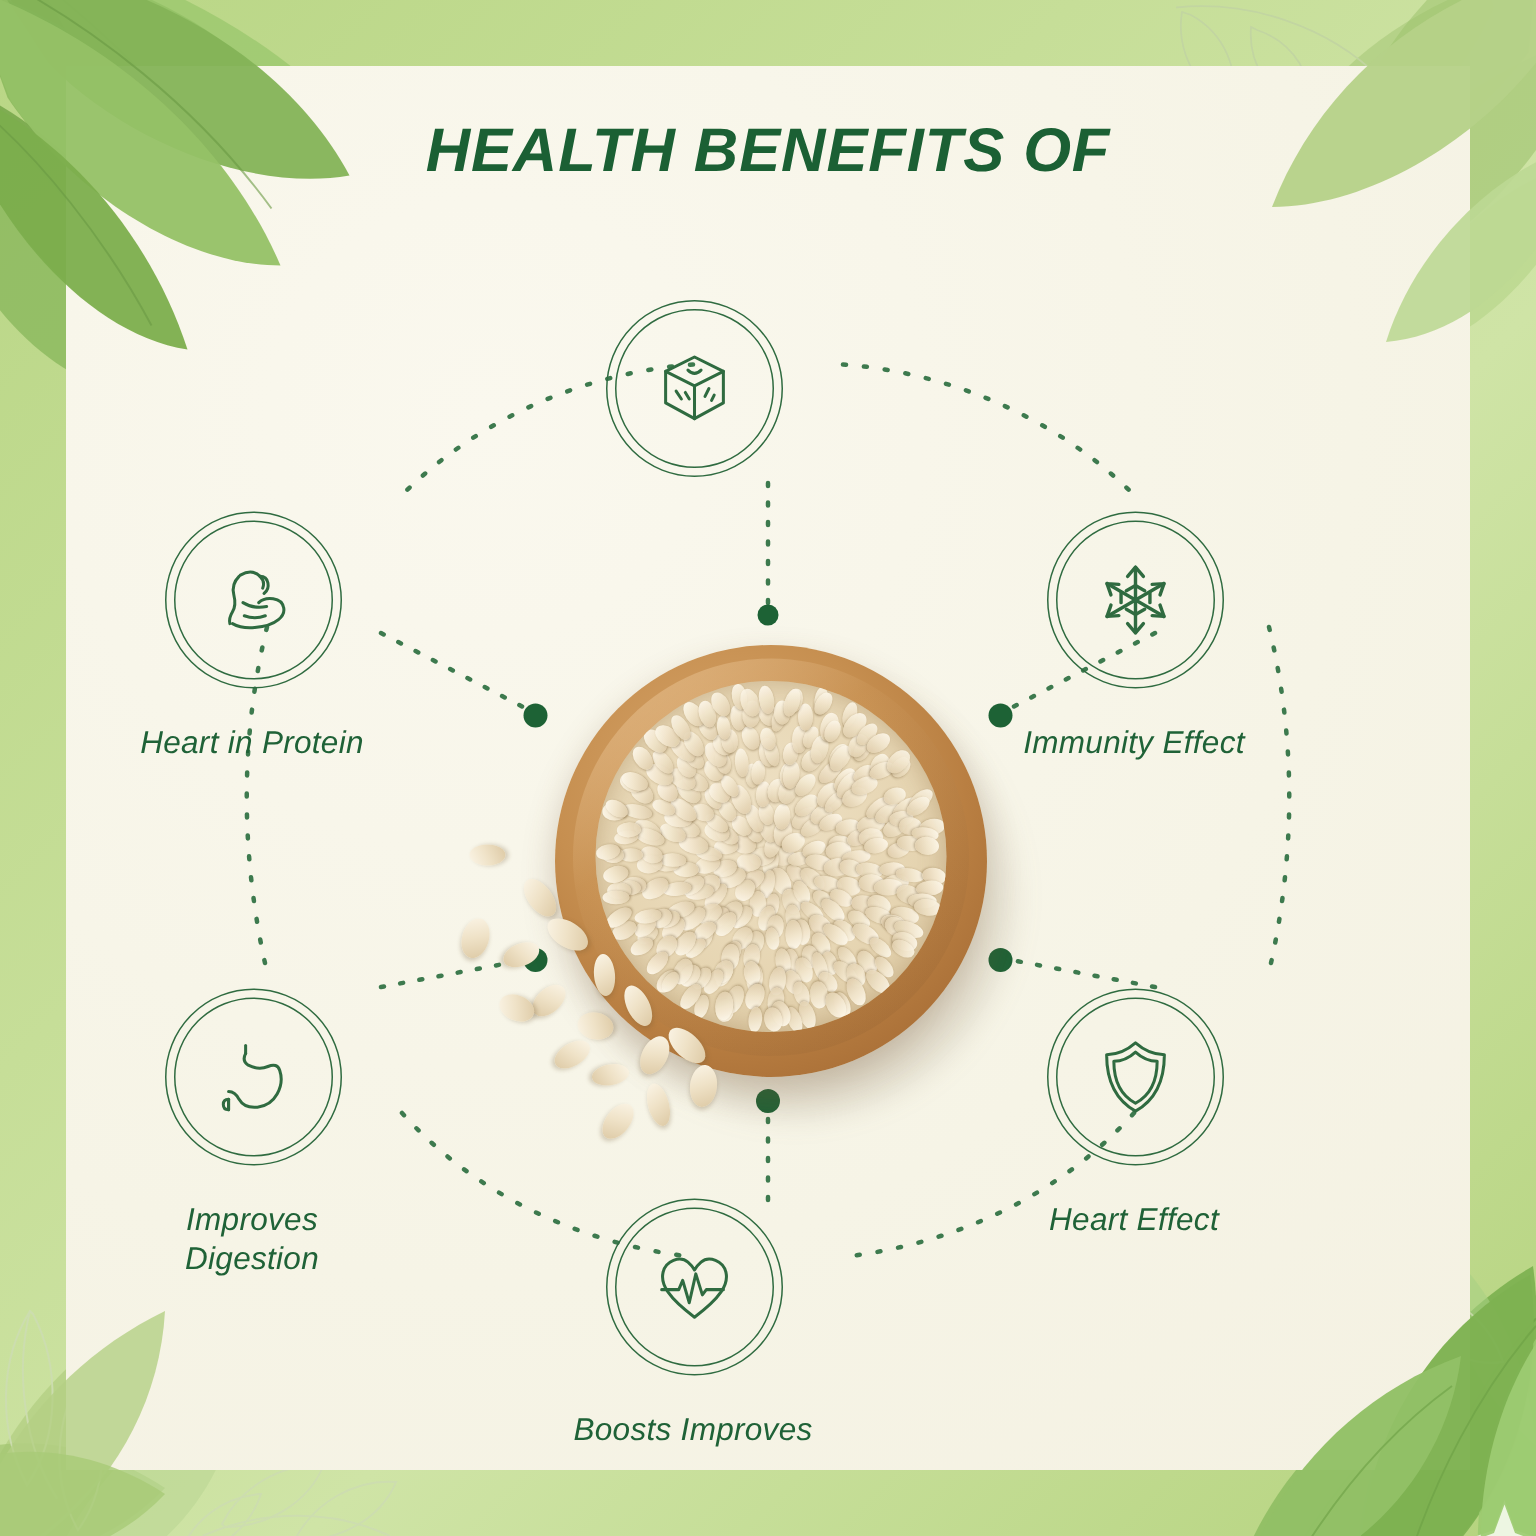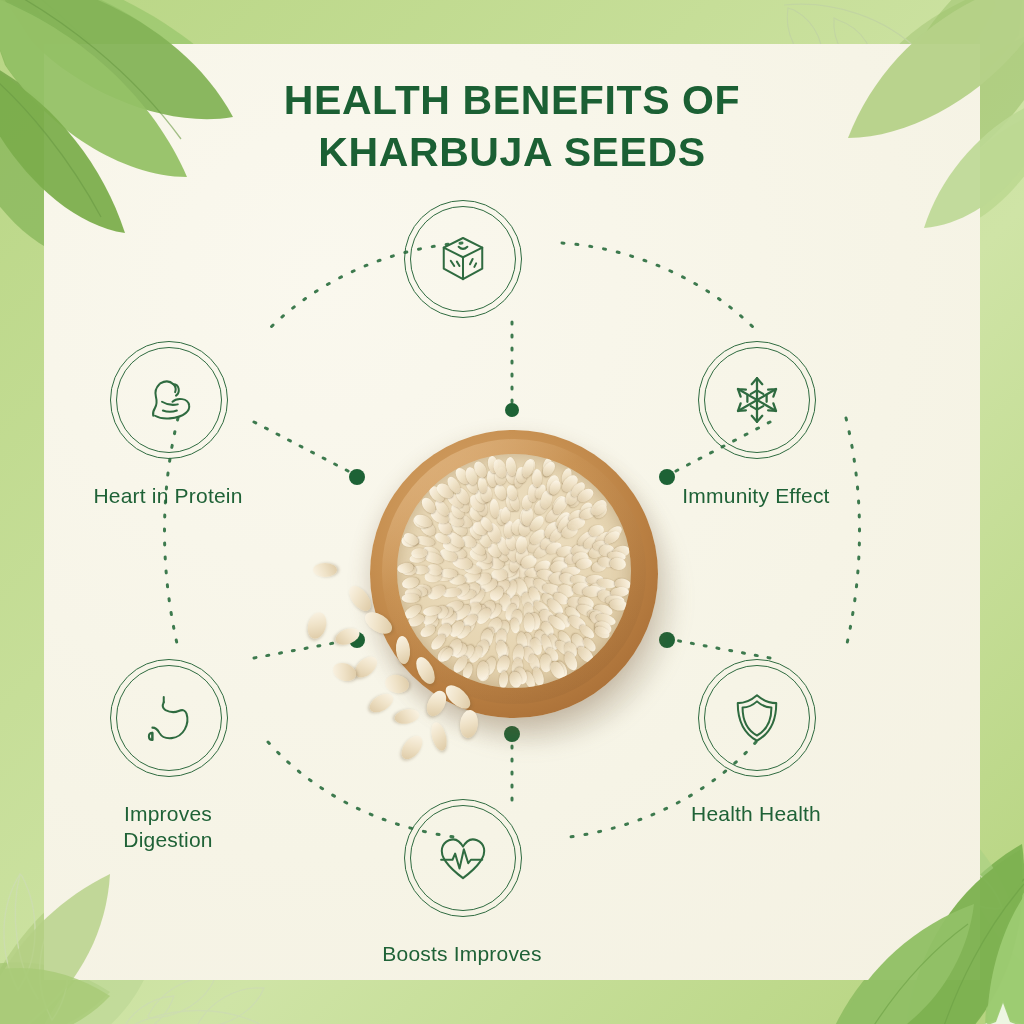--- a/index.html
+++ b/index.html
@@ -2,21 +2,21 @@
 <html><head>
 <meta charset="utf-8">
 <title>Health Benefits Infographic</title>
 <style>
   html,body{margin:0;padding:0;}
   body{
     width:1024px;height:1024px;overflow:hidden;
     font-family:"Liberation Sans", sans-serif;
     background:#c3dc92;
   }
-  #poster{position:relative;width:1024px;height:1024px;overflow:hidden;background:#c3dc92;}
+  #poster{position:relative;width:1024px;height:1024px;overflow:hidden;background:#c3dc92;font-style:italic;}
 
   
   .frame-bg{position:absolute;inset:0;
     background:
       linear-gradient(135deg,#b9d685 0%,#c6de98 35%,#cfe4a6 60%,#b5d37e 100%);
   }
   
   .panel{position:absolute;left:44px;top:44px;right:44px;bottom:44px;
     background:#f7f5e9;}
   .panel.grain{background:
@@ -220,21 +220,20 @@
       <path d="M276 292 l7 -19 l7 19 l19 7 l-19 7 l-7 19 l-7 -19 l-19 -7 Z" fill="#f0f7e5" opacity="0.97"></path>
     </svg>
     <svg class="lv-bl" width="300" height="300" viewBox="0 0 300 300" style="left:-32px;bottom:-24px;">
       <path d="M4 296 C24 222 72 160 142 126 C138 198 96 260 30 298 Z" fill="#b4d085" opacity="0.8"></path>
       <path d="M0 230 C44 212 96 218 142 248 C104 288 48 302 0 290 Z" fill="#a8ca77" opacity="0.82"></path>
     </svg>
   </div>
 
   <div class="title-wrap">
     <div class="title-line">HEALTH BENEFITS OF</div>
-    <div class="title-line">KHARBUJA SEEDS</div>
   </div>
 
   <svg class="diagram" viewBox="0 0 1024 1024">
     <g fill="none" stroke="#3d7a4e" stroke-width="3" stroke-linecap="round" stroke-dasharray="2 12">
 
       <path d="M462 243 C392 248 320 278 268 330"></path>
       <path d="M562 243 C632 248 704 278 756 330"></path>
       <path d="M178 418 C160 492 160 570 178 648"></path>
       <path d="M846 418 C864 492 864 570 846 648"></path>
       <path d="M268 742 C320 800 392 830 462 838"></path>
@@ -643,21 +642,21 @@
 Digestion</div>
   </div>
 
   <div class="node n-bright">
     <div class="circ">
       <svg class="ico" viewBox="0 0 64 64" fill="none" stroke="#2f6b40" stroke-width="2.3" stroke-linecap="round" stroke-linejoin="round">
         <path d="M32 6 C24 13 16 15 10 15 C10 34 16 49 32 58 C48 49 54 34 54 15 C48 15 40 13 32 6 Z"></path>
         <path d="M32 13 C26 18.5 20 20 15.5 20 C15.5 34.5 20 45.5 32 52 C44 45.5 48.5 34.5 48.5 20 C44 20 38 18.5 32 13 Z"></path>
       </svg>
     </div>
-    <div class="node-label">Health Health</div>
+    <div class="node-label">Heart Effect</div>
   </div>
 
   <div class="node n-bot">
     <div class="circ">
       <svg class="ico" viewBox="0 0 64 64" fill="none" stroke="#2f6b40" stroke-width="2.3" stroke-linecap="round" stroke-linejoin="round">
         <path d="M32 55 C12 40 6 30 8 21 C10 12 21 8 27 13 q3 2.5 5 6 q2 -3.5 5 -6 c6 -5 17 -1 19 8 c2 9 -4 19 -24 34 Z"></path>
         <path d="M7 34 L20 34 L23 27 L28 44 L33 22 L38 38 L41 34 L54 34"></path>
       </svg>
     </div>
     <div class="node-label">Boosts Improves</div>

